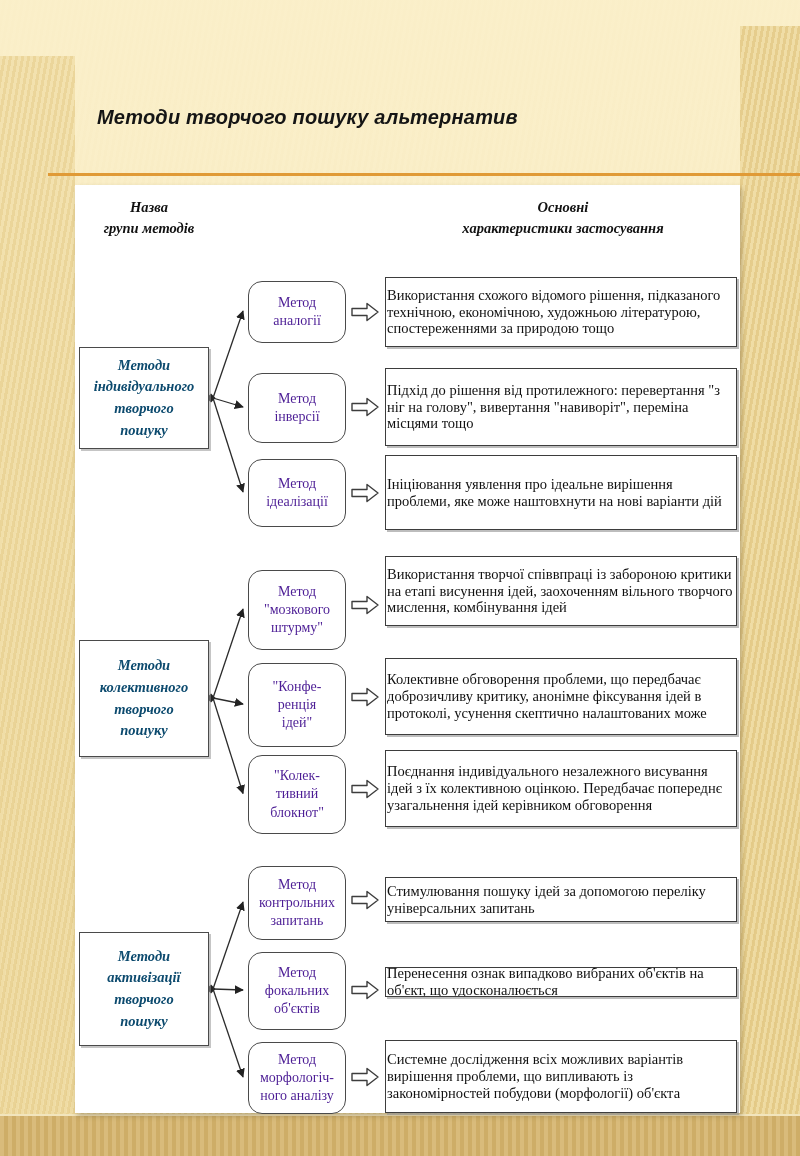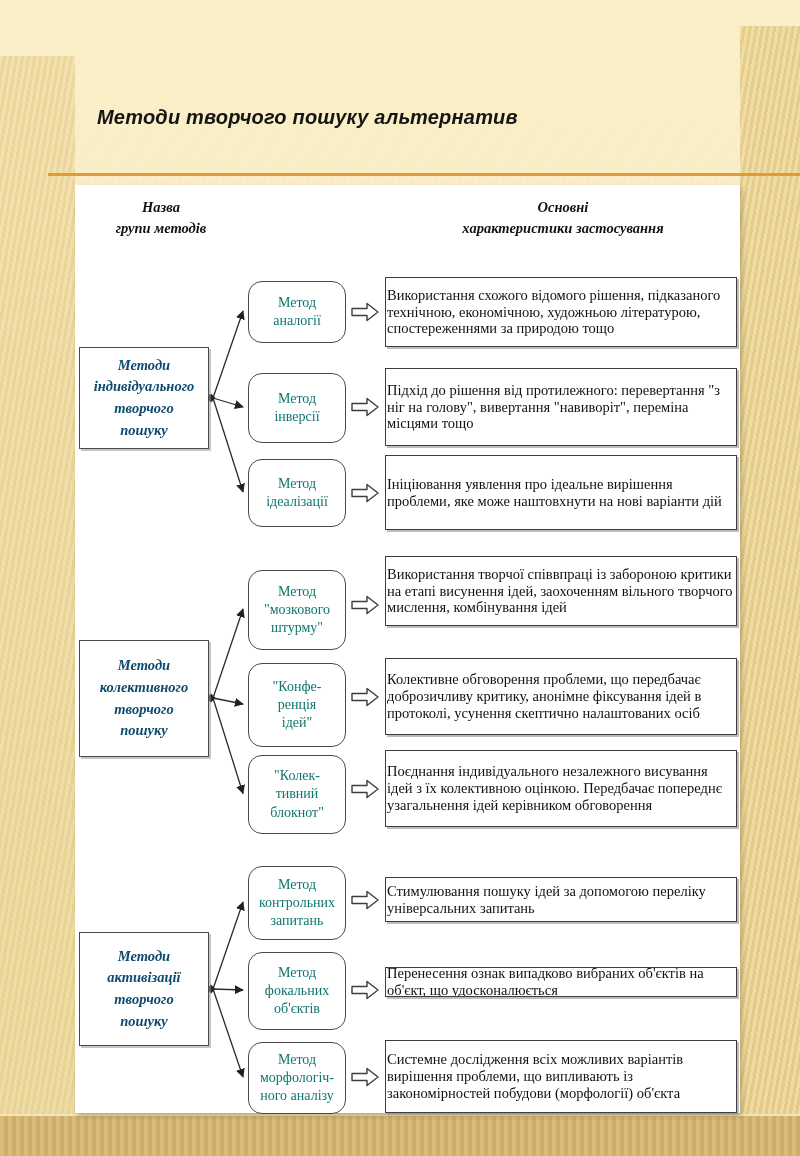--- a/index.html
+++ b/index.html
@@ -20,32 +20,32 @@
     border-top:2px solid #f2e5bd;
     background:repeating-linear-gradient(90deg,#d9bb7b 0 4px,#cead67 4px 8px);}
   .title{position:absolute;left:97px;top:106px;z-index:4;margin:0;
     font-family:"Liberation Sans",sans-serif;font-size:20px;font-weight:bold;font-style:italic;
     color:#151515;letter-spacing:.2px;}
   .rule{position:absolute;left:48px;top:173px;width:752px;height:3px;z-index:3;}
   .panel{position:absolute;left:75px;top:185px;width:665px;height:928px;background:#ffffff;z-index:5;
     box-shadow:2px 3px 5px rgba(110,90,50,.4);}
   .col-header{position:absolute;text-align:center;white-space:pre-line;
     font-size:14.5px;font-weight:bold;font-style:italic;color:#111;line-height:1.45;}
-  #h-group{left:16px;top:12px;width:140px;}
+  #h-group{left:4px;top:12px;width:140px;}
   #h-method{left:158px;top:12px;width:128px;}
   #h-char{left:318px;top:12px;width:340px;}
   #connectors{position:absolute;left:0;top:0;width:665px;height:928px;}
   .group-box{position:absolute;left:4px;width:128px;background:#fff;
     border:1.5px solid #4a4a4a;box-shadow:2px 2px 0 rgba(150,150,150,.55);
     display:flex;align-items:center;justify-content:center;text-align:center;
     font-size:14.5px;font-weight:bold;font-style:italic;line-height:1.5;white-space:pre-line;color:#0c4a6e;}
   .method-box{position:absolute;left:173px;width:96px;background:#fff;
     border:1.5px solid #4a4a4a;border-radius:14px;
     display:flex;align-items:center;justify-content:center;text-align:center;
-    font-size:14px;line-height:1.3;white-space:pre-line;color:#0f766e;}
+    font-size:14px;line-height:1.3;white-space:pre-line;color:#4c1d95;}
   .desc-box{position:absolute;left:310px;width:352px;background:#fff;
     border:1.5px solid #3d3d3d;box-shadow:2px 2px 0 rgba(145,145,145,.6);
     display:flex;align-items:center;overflow:hidden;
     font-size:14.5px;line-height:1.17;color:#111;box-sizing:border-box;padding:2px 1px;}
   .flow-arrow{position:absolute;left:275px;width:30px;height:22px;}
 </style>
 </head>
 <body>
 
 <div class="side-strip left-strip"></div>
@@ -109,21 +109,21 @@
       <div class="method-box" style="top: 385px; height: 78px;">Метод
 "мозкового
 штурму"</div>
       <div class="desc-box" style="top: 371px; height: 70px;">Використання творчої співвпраці із забороною критики на етапі висунення ідей, заохоченням вільного творчого мислення, комбінування ідей</div>
       <svg class="flow-arrow" viewBox="0 0 30 22" style="top: 409px;">
         <polygon points="2,7.5 17,7.5 17,2.5 28,11 17,19.5 17,14.5 2,14.5" fill="#ffffff" stroke="#3d3d3d" stroke-width="1.4" stroke-linejoin="round"></polygon>
       </svg>
       <div class="method-box" style="top: 478px; height: 82px;">"Конфе-
 ренція
 ідей"</div>
-      <div class="desc-box" style="top: 473px; height: 77px;">Колективне обговорення проблеми, що передбачає доброзичливу критику, анонімне фіксування ідей в протоколі, усунення скептично налаштованих осіб</div>
+      <div class="desc-box" style="top: 473px; height: 77px;">Колективне обговорення проблеми, що передбачає доброзичливу критику, анонімне фіксування ідей в протоколі, усунення скептично налаштованих може</div>
       <svg class="flow-arrow" viewBox="0 0 30 22" style="top: 500.5px;">
         <polygon points="2,7.5 17,7.5 17,2.5 28,11 17,19.5 17,14.5 2,14.5" fill="#ffffff" stroke="#3d3d3d" stroke-width="1.4" stroke-linejoin="round"></polygon>
       </svg>
       <div class="method-box" style="top: 570px; height: 77px;">"Колек-
 тивний
 блокнот"</div>
       <div class="desc-box" style="top: 565px; height: 77px;">Поєднання індивідуального незалежного висування ідей з їх колективною оцінкою. Передбачає попереднє узагальнення ідей керівником обговорення</div>
       <svg class="flow-arrow" viewBox="0 0 30 22" style="top: 592.5px;">
         <polygon points="2,7.5 17,7.5 17,2.5 28,11 17,19.5 17,14.5 2,14.5" fill="#ffffff" stroke="#3d3d3d" stroke-width="1.4" stroke-linejoin="round"></polygon>
       </svg>

